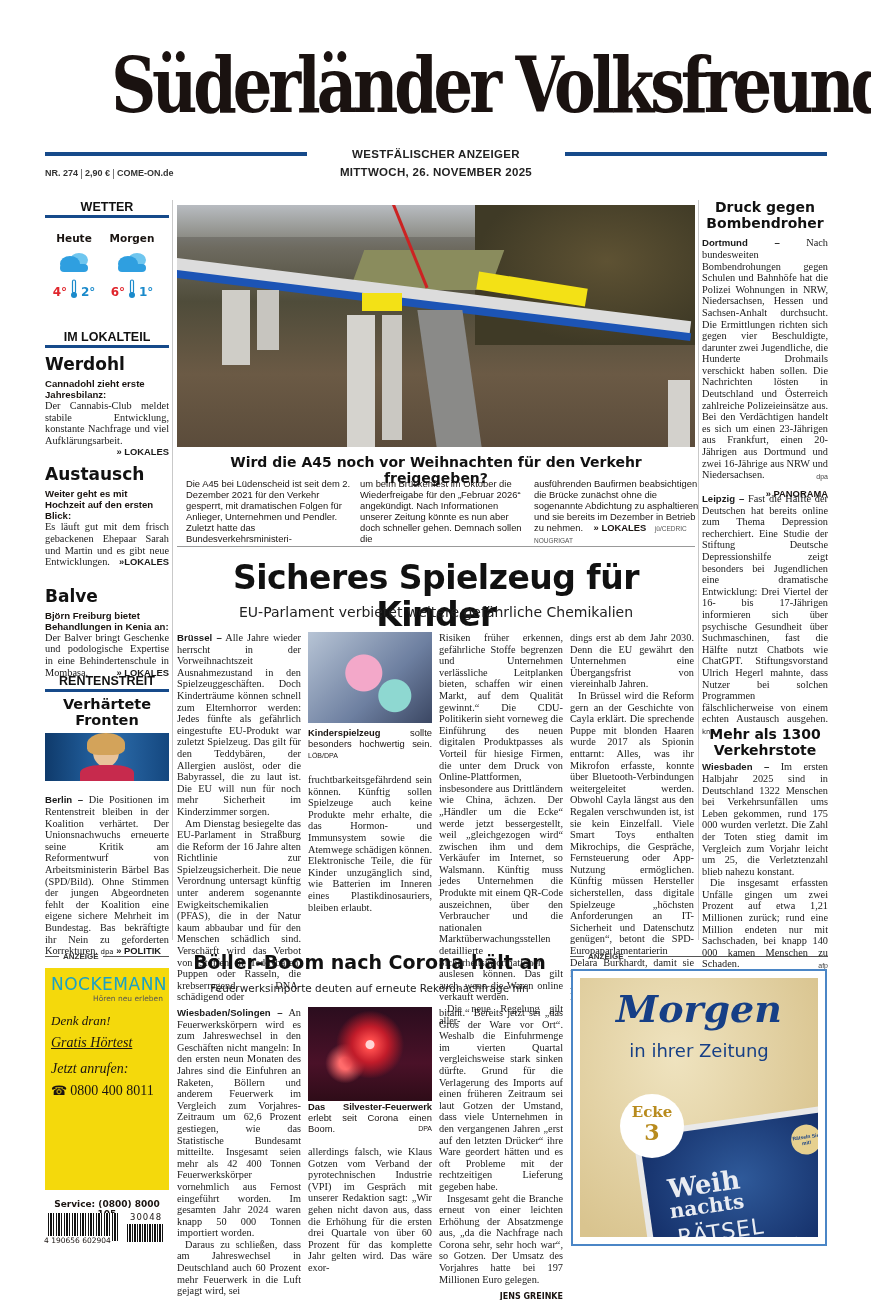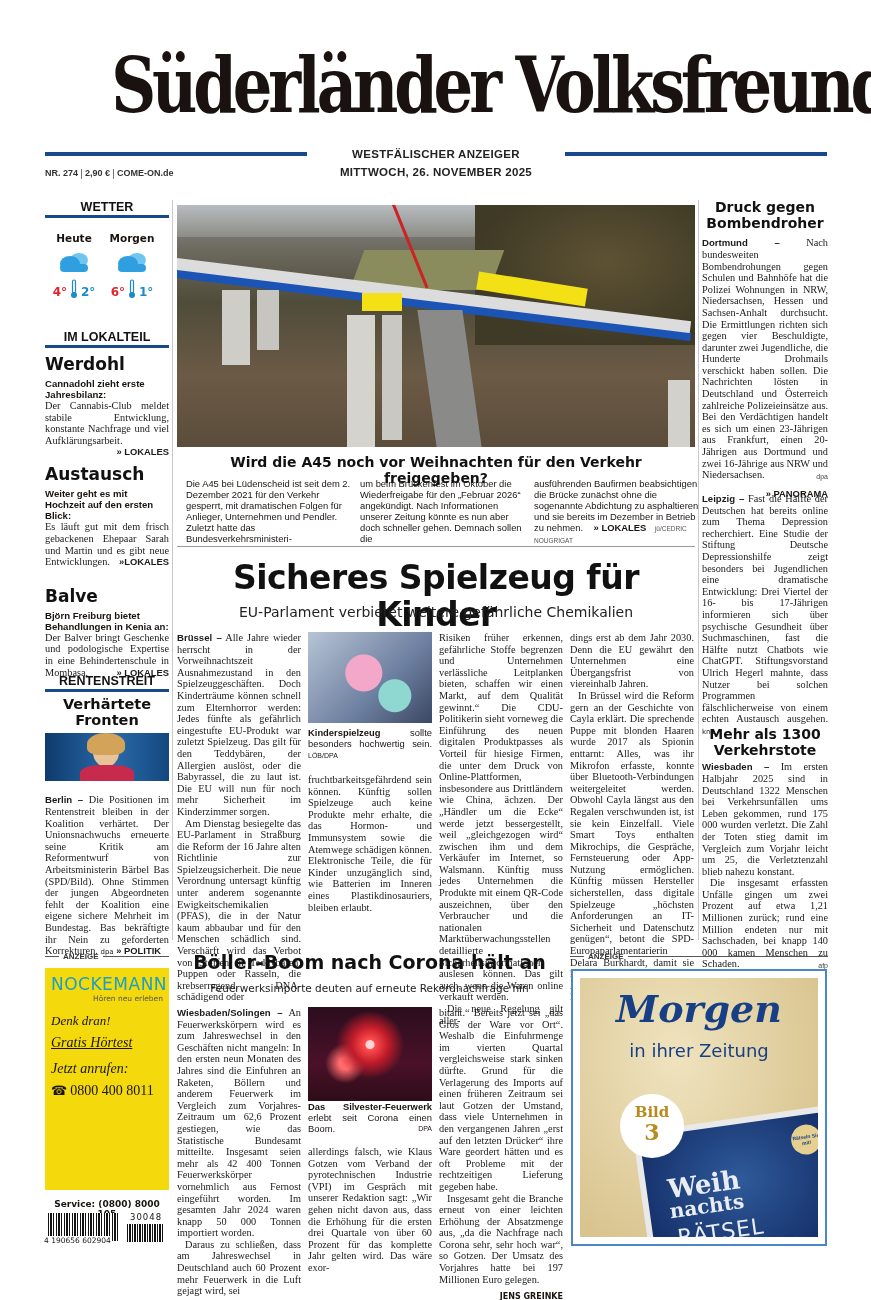--- a/index.html
+++ b/index.html
@@ -212,21 +212,21 @@
 <div class="abs anzeige" style="left:570px;top:952px;width:258px">
     <div class="ln" style="flex:0 0 14px"></div>
     <span>ANZEIGE</span>
     <div class="ln"></div>
   </div>
 <div class="abs" style="left:571px;top:969px;width:256px;height:277px;border:2px solid #4b86c6;padding:7px;background:#fff">
   <div style="position:relative;width:100%;height:100%;background:radial-gradient(ellipse at 40% 30%,#efe3bf,#d9c48f 80%);overflow:hidden">
     <div style="position:absolute;left:0;top:8px;width:100%;text-align:center;font-family:'DejaVu Serif',serif;font-style:italic;font-weight:bold;font-size:38px;color:#163f86">Morgen</div>
     <div style="position:absolute;left:0;top:62px;width:100%;text-align:center;font-family:'DejaVu Sans',sans-serif;font-size:18px;color:#163f86">in ihrer Zeitung</div>
     <div style="position:absolute;left:40px;top:116px;width:64px;height:64px;border-radius:50%;background:#fff;text-align:center;font-family:'DejaVu Serif',serif;font-weight:bold;color:#b88b1e;z-index:2">
-      <div style="font-size:15px;margin-top:9px">Bild</div>
+      <div style="font-size:15px;margin-top:9px">Ecke</div>
       <div style="font-size:22px;line-height:22px">3</div>
     </div>
     <div style="position:absolute;left:62px;top:140px;width:200px;height:150px;background:#e9e9e9;transform:rotate(-8deg);padding:6px">
       <div style="width:100%;height:100%;background:radial-gradient(ellipse at 50% 40%,#2f5a9a,#15306a 80%);position:relative">
         <div style="position:absolute;right:8px;top:10px;width:30px;height:30px;border-radius:50%;background:#e6d08f;font-size:5px;text-align:center;padding-top:9px;font-family:'Liberation Sans',sans-serif;font-weight:bold;color:#163f86">Rätseln Sie mit!</div>
         <div style="position:absolute;left:20px;top:44px;font-family:'DejaVu Serif',serif;font-weight:bold;color:#e9ecf2;font-size:26px;line-height:22px;text-align:center">
           <div>Weih</div>
             <div style="font-size:20px">nachts</div>
         </div>
         <div style="position:absolute;left:24px;top:92px;font-family:'DejaVu Sans',sans-serif;color:#e9ecf2;font-size:22px;letter-spacing:1px">RÄTSEL</div>

